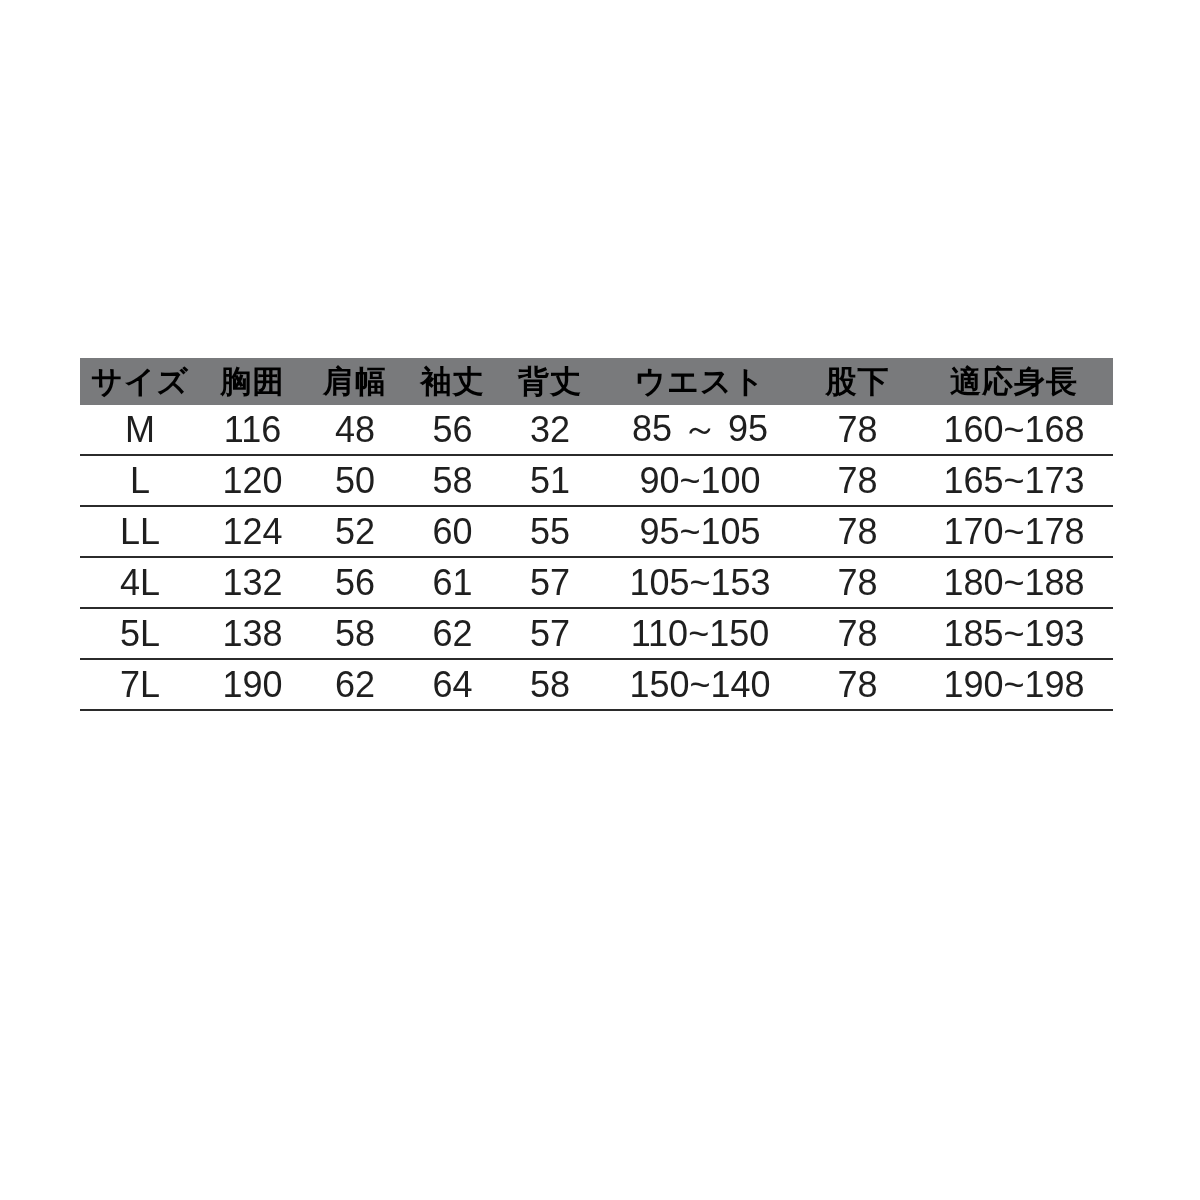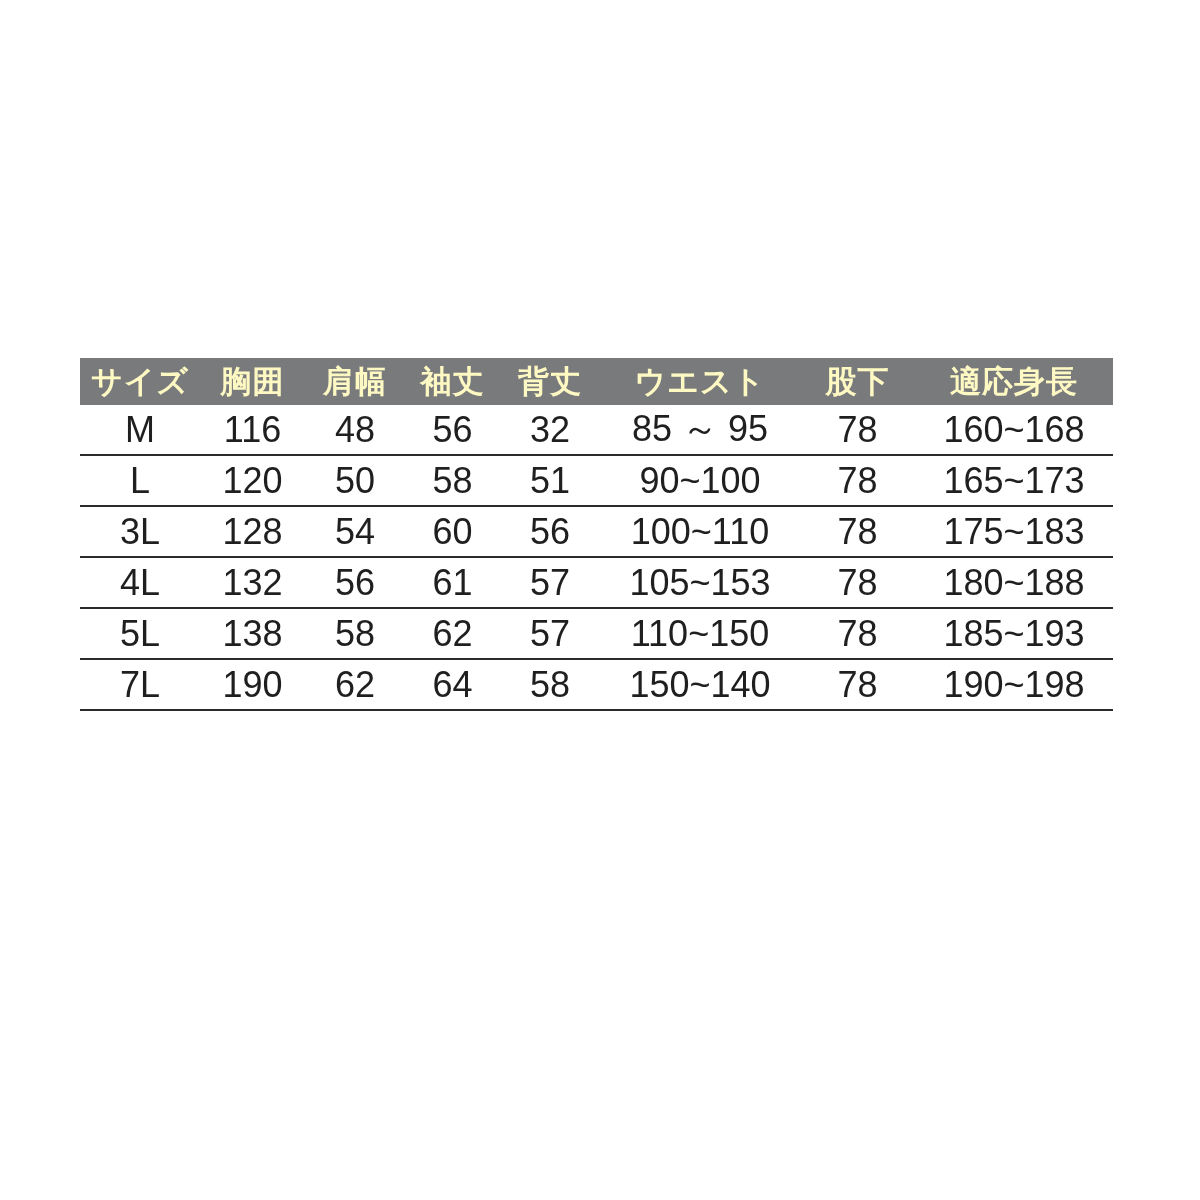--- a/index.html
+++ b/index.html
@@ -18,21 +18,21 @@
   table.size-table {
     position: absolute;
     left: 80px;
     top: 358px;
     width: 1033px;
     border-collapse: collapse;
     table-layout: fixed;
   }
   table.size-table thead th {
     background: #797a7c;
-    color: #fef9c3;
+    color: #000000;
     font-size: 31px;
     font-weight: 600;
     height: 47px;
     text-align: center;
     vertical-align: middle;
     padding: 0;
     letter-spacing: 1px;
     white-space: nowrap;
   }
   table.size-table tbody td {
@@ -89,28 +89,28 @@
         <td>L</td>
         <td>120</td>
         <td>50</td>
         <td>58</td>
         <td>51</td>
         <td>90~100</td>
         <td>78</td>
         <td>165~173</td>
       </tr>
       <tr>
-        <td>3L</td>
-        <td>128</td>
-        <td>54</td>
+        <td>LL</td>
+        <td>124</td>
+        <td>52</td>
         <td>60</td>
-        <td>56</td>
-        <td>100~110</td>
+        <td>55</td>
+        <td>95~105</td>
         <td>78</td>
-        <td>175~183</td>
+        <td>170~178</td>
       </tr>
       <tr>
         <td>4L</td>
         <td>132</td>
         <td>56</td>
         <td>61</td>
         <td>57</td>
         <td>105~153</td>
         <td>78</td>
         <td>180~188</td>

